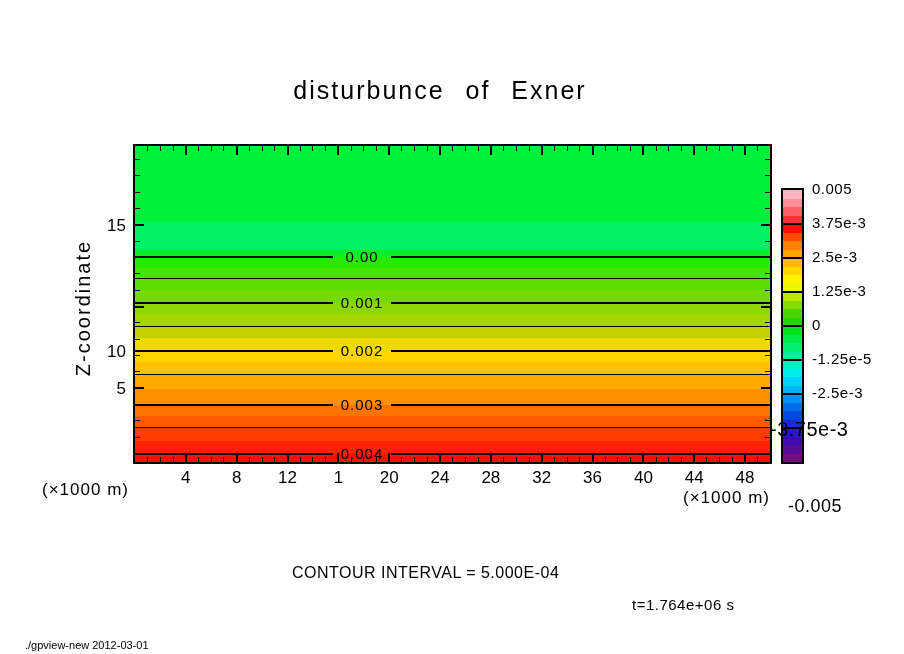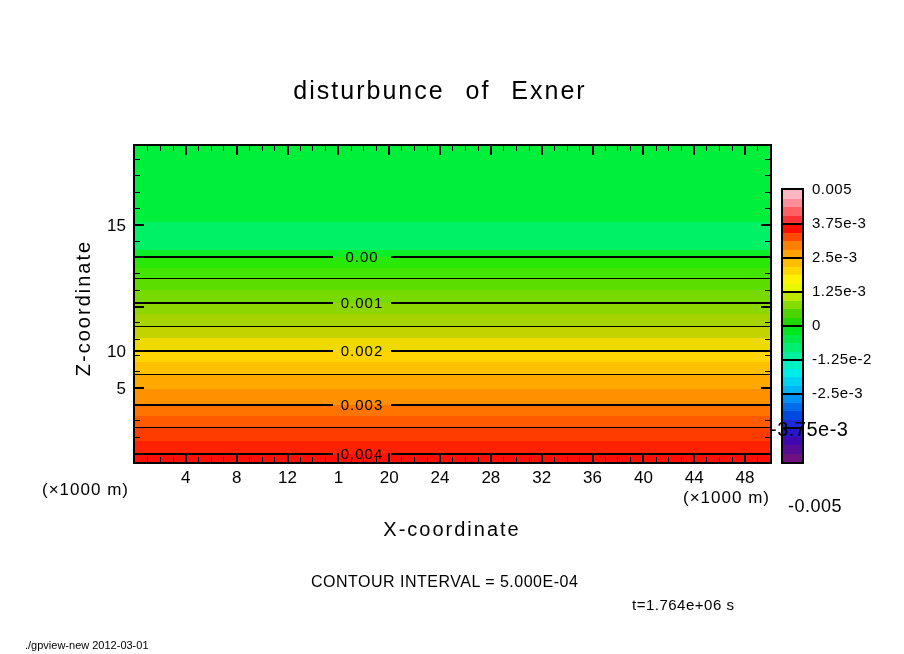--- a/index.html
+++ b/index.html
@@ -11,21 +11,21 @@
         border:2px solid #000;overflow:hidden;}
   .ylabel{position:absolute;left:83px;top:308px;transform:translate(-50%,-50%) rotate(-90deg);
           font-size:20px;letter-spacing:2px;white-space:nowrap;}
   .xlabel{position:absolute;left:452px;top:518px;transform:translateX(-50%);
           font-size:20px;letter-spacing:2px;white-space:nowrap;}
   .unit{font-size:17px;letter-spacing:1px;white-space:nowrap;}
   .unit-left{position:absolute;left:42px;top:480px;}
   .unit-right{position:absolute;left:683px;top:488px;}
   .colorbar{position:absolute;left:781px;top:188px;width:19px;height:272px;
             border:2px solid #000;}
-  .cinterval{position:absolute;left:311px;top:564px;font-size:16px;letter-spacing:0.5px;white-space:nowrap;margin-top:9px;}
+  .cinterval{position:absolute;left:292px;top:564px;font-size:16px;letter-spacing:0.5px;white-space:nowrap;}
   .timestamp{position:absolute;left:632px;top:596px;font-size:15px;letter-spacing:0.5px;white-space:nowrap;}
   .footnote{position:absolute;top:639px;font-size:11px;letter-spacing:0px;white-space:nowrap;}
   .foot-left{left:25px;}
   .foot-right{right:42px;}
 </style>
 </head>
 <body>
 
 <div class="canvas">
 
@@ -207,21 +207,20 @@
       <div style="position: absolute; top: 45.55px; height: 1px; width: 5px; background: rgb(0, 0, 0); right: 0px;"></div>
       <div style="position: absolute; top: 29.2px; height: 1px; width: 5px; background: rgb(0, 0, 0); left: 0px;"></div>
       <div style="position: absolute; top: 29.2px; height: 1px; width: 5px; background: rgb(0, 0, 0); right: 0px;"></div>
       <div style="position: absolute; top: 12.85px; height: 1px; width: 5px; background: rgb(0, 0, 0); left: 0px;"></div>
       <div style="position: absolute; top: 12.85px; height: 1px; width: 5px; background: rgb(0, 0, 0); right: 0px;"></div>
     </div>
 
   <div class="unit unit-left">(×1000 m)</div>
   <div class="unit unit-right">(×1000 m)</div>
 
-  <div class="xlabel">X-coordinate</div>
 
   <div class="colorbar">
       <div style="position: absolute; left: 0px; right: 0px; top: 0px; height: 34px;">
         <div style="position: absolute; left: 0px; right: 0px; top: 0px; height: 8.5px; background: rgb(255, 182, 194);"></div>
         <div style="position: absolute; left: 0px; right: 0px; top: 8.5px; height: 8.5px; background: rgb(255, 142, 154);"></div>
         <div style="position: absolute; left: 0px; right: 0px; top: 17px; height: 8.5px; background: rgb(255, 96, 102);"></div>
         <div style="position: absolute; left: 0px; right: 0px; top: 25.5px; height: 8.5px; background: rgb(255, 48, 54);"></div>
       </div>
       <div style="position: absolute; left: 0px; right: 0px; top: 34px; height: 34px;">
         <div style="position: absolute; left: 0px; right: 0px; top: 0px; height: 8.5px; background: rgb(255, 14, 0);"></div>
@@ -292,17 +291,17 @@
     <div style="position: absolute; left: 676.24px; width: 36px; top: 468px; text-align: center; font-size: 17px;">44</div>
     <div style="position: absolute; left: 727.08px; width: 36px; top: 468px; text-align: center; font-size: 17px;">48</div>
     <div style="position: absolute; left: 88px; width: 38px; top: 379.25px; text-align: right; font-size: 17px;">5</div>
     <div style="position: absolute; left: 88px; width: 38px; top: 297.5px; text-align: right; font-size: 17px; margin-top: 44px;">10</div>
     <div style="position: absolute; left: 88px; width: 38px; top: 215.75px; text-align: right; font-size: 17px;">15</div>
     <div style="position: absolute; left: 812px; top: 180px; font-size: 15px; letter-spacing: 0.5px; white-space: nowrap;">0.005</div>
     <div style="position: absolute; left: 812px; top: 214px; font-size: 15px; letter-spacing: 0.5px; white-space: nowrap;">3.75e-3</div>
     <div style="position: absolute; left: 812px; top: 248px; font-size: 15px; letter-spacing: 0.5px; white-space: nowrap;">2.5e-3</div>
     <div style="position: absolute; left: 812px; top: 282px; font-size: 15px; letter-spacing: 0.5px; white-space: nowrap;">1.25e-3</div>
     <div style="position: absolute; left: 812px; top: 316px; font-size: 15px; letter-spacing: 0.5px; white-space: nowrap;">0</div>
-    <div style="position: absolute; left: 812px; top: 350px; font-size: 15px; letter-spacing: 0.5px; white-space: nowrap;">-1.25e-2</div>
+    <div style="position: absolute; left: 812px; top: 350px; font-size: 15px; letter-spacing: 0.5px; white-space: nowrap;">-1.25e-5</div>
     <div style="position: absolute; left: 812px; top: 384px; font-size: 15px; letter-spacing: 0.5px; white-space: nowrap;">-2.5e-3</div>
     <div style="position: absolute; left: 770px; top: 418px; font-size: 20px; letter-spacing: 0.5px; white-space: nowrap;">-3.75e-3</div>
     <div style="position: absolute; left: 788px; top: 452px; font-size: 18px; letter-spacing: 0.5px; white-space: nowrap; margin-top: 44px;">-0.005</div>
   </div>
 
 </body></html>

